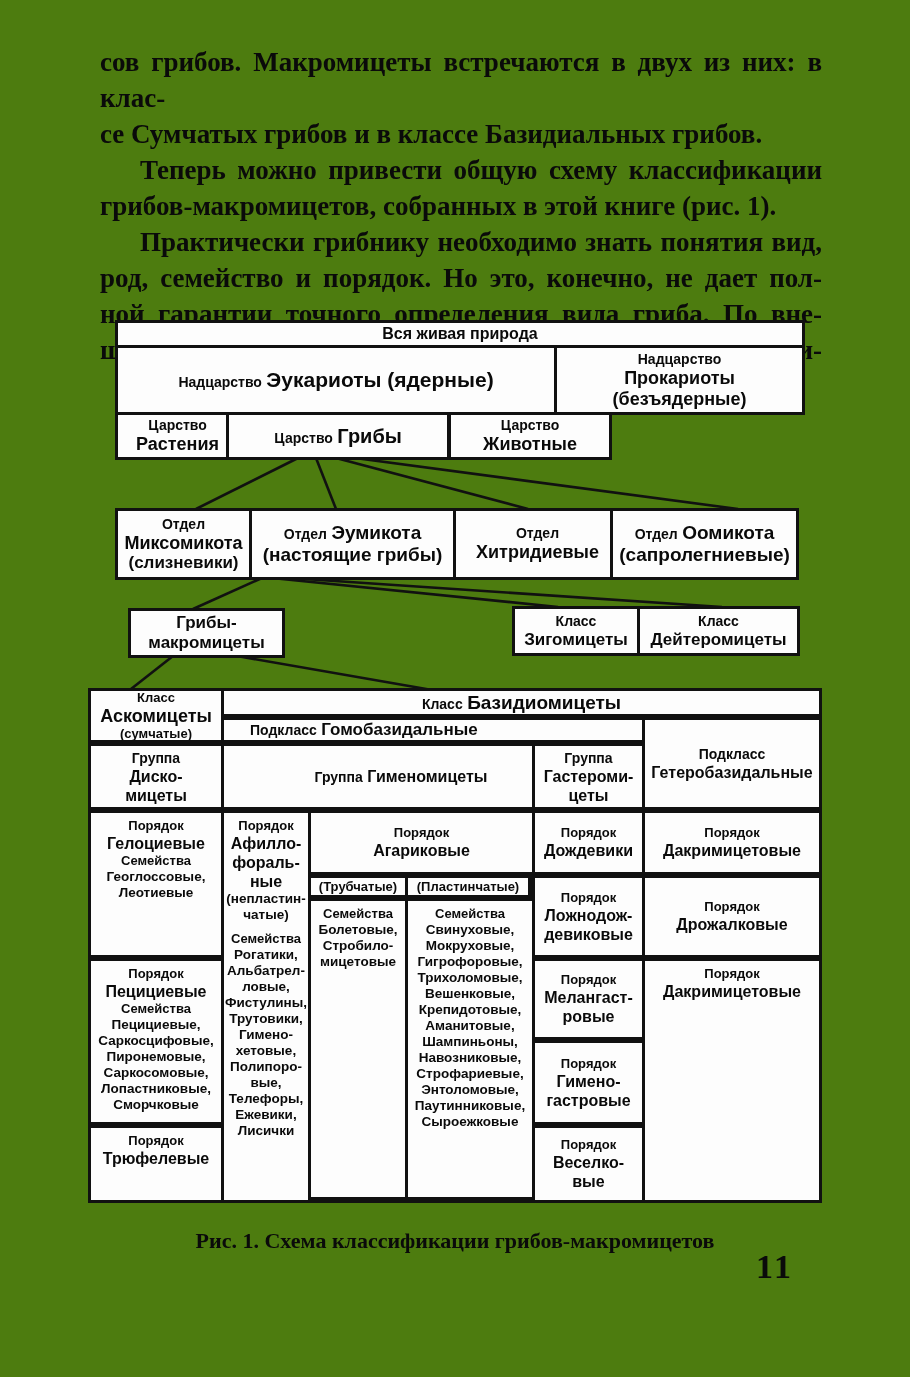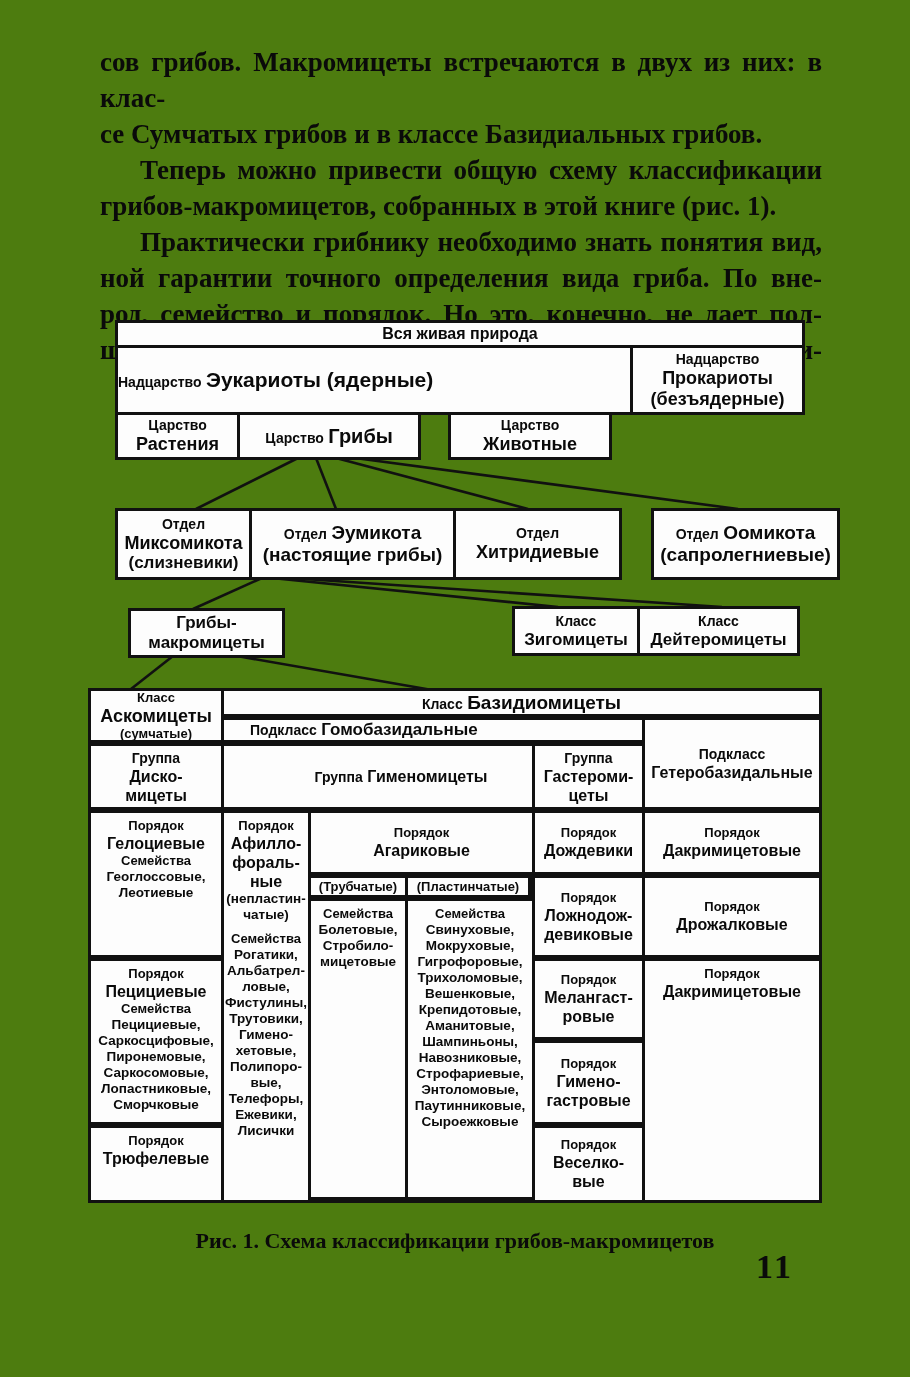--- a/index.html
+++ b/index.html
@@ -11,21 +11,21 @@
   .ln.ind{padding-left:40px;}
   
   .box{position:absolute;box-sizing:border-box;border:3px solid #111;background:#fdfdfd;font-family:"Liberation Sans",sans-serif;font-weight:700;text-align:center;}
   .lbl{font-size:14px;line-height:17px;display:block;}
   .lbl-in{font-size:14px;}
   .nm{font-size:18px;line-height:21px;display:block;}
   .nm-in{font-size:19px;}
   .pre{white-space:pre-line;}
   .toptitle{border-bottom:3px solid #111;font-size:16px;line-height:22px;}
   .toprow{display:flex;height:calc(100% - 25px);}
-  .cellE{width:512px;display:flex;align-items:center;justify-content:flex-start;}
+  .cellE{width:436px;display:flex;align-items:center;justify-content:center;}
   .cellE .nm-in{font-size:21px;}
   .cellP{flex:1;border-left:3px solid #111;display:flex;flex-direction:column;align-items:center;justify-content:center;line-height:20px;}
   .vcenter{display:flex;flex-direction:column;align-items:center;justify-content:center;}
   .svg-lines{position:absolute;left:0;top:0;pointer-events:none;}
   
   .tbl{position:absolute;left:88px;top:688px;width:734px;height:515px;background:#111;font-family:"Liberation Sans",sans-serif;font-weight:700;}
   .cell{position:absolute;box-sizing:border-box;background:#fdfdfd;text-align:center;color:#0a0a0a;overflow:hidden;}
   .cell .sl{font-size:13px;line-height:16px;display:block;}
   .cell .tn{font-size:16px;line-height:19px;display:block;}
   .cell .fam{font-size:13.5px;line-height:16px;display:block;}
@@ -39,22 +39,22 @@
 <body>
 
 <div class="page">
 
   <section class="textblock">
     <div class="ln just">сов грибов. Макромицеты встречаются в двух из них: в клас-</div>
     <div class="ln">се Сумчатых грибов и в классе Базидиальных грибов.</div>
     <div class="ln just ind">Теперь можно привести общую схему классификации</div>
     <div class="ln">грибов-макромицетов, собранных в этой книге (рис. 1).</div>
     <div class="ln just ind">Практически грибнику необходимо знать понятия вид,</div>
+    <div class="ln just">род, семейство и порядок. Но это, конечно, не дает пол-</div>
     <div class="ln just">ной гарантии точного определения вида гриба. По вне-</div>
-    <div class="ln just">род, семейство и порядок. Но это, конечно, не дает пол-</div>
     <div class="ln just">шним признакам определить гриб трудно даже специали-</div>
   </section>
 
   <svg class="svg-lines" width="910" height="1377" viewBox="0 0 910 1377">
     <g stroke="#111" stroke-width="2.6" fill="none">
       <line x1="298" y1="458" x2="196" y2="509"></line>
       <line x1="316" y1="458" x2="336" y2="509"></line>
       <line x1="336" y1="458" x2="528" y2="509"></line>
       <line x1="355" y1="458" x2="738" y2="509"></line>
       <line x1="262" y1="578" x2="193" y2="609"></line>
@@ -77,21 +77,21 @@
         <span class="nm">Прокариоты</span>
         <span class="nm">(безъядерные)</span>
       </div>
     </div>
   </div>
 
   <div class="box vcenter" style="left:115px;top:412px;width:125px;height:48px;">
     <span class="lbl">Царство</span>
     <span class="nm">Растения</span>
   </div>
-  <div class="box vcenter" style="left:237px;top:412px;width:184px;height:48px;">
+  <div class="box vcenter" style="left:226px;top:412px;width:224px;height:48px;">
     <span><span class="lbl-in">Царство</span>
     <span style="font-size:20px;">Грибы</span></span>
   </div>
   <div class="box vcenter" style="left:448px;top:412px;width:164px;height:48px;">
     <span class="lbl">Царство</span>
     <span class="nm">Животные</span>
   </div>
 
   <div class="box vcenter" style="left:115px;top:508px;width:137px;height:72px;">
     <span class="lbl">Отдел</span>
@@ -100,21 +100,21 @@
   </div>
   <div class="box vcenter" style="left:249px;top:508px;width:207px;height:72px;">
     <span><span class="lbl-in">Отдел</span>
     <span class="nm-in">Эумикота</span></span>
     <span class="nm-in">(настоящие грибы)</span>
   </div>
   <div class="box vcenter" style="left:453px;top:508px;width:169px;height:72px;">
     <span class="lbl">Отдел</span>
     <span class="nm">Хитридиевые</span>
   </div>
-  <div class="box vcenter" style="left:651px;top:508px;width:189px;height:72px;">
+  <div class="box vcenter" style="left:610px;top:508px;width:189px;height:72px;">
     <span><span class="lbl-in">Отдел</span>
     <span class="nm-in">Оомикота</span></span>
     <span class="nm-in">(сапролегниевые)</span>
   </div>
 
   <div class="box vcenter" style="left:128px;top:608px;width:157px;height:50px;">
     <span class="pre" style="font-size:17px;line-height:20px;">Грибы-
 макромицеты</span>
   </div>
   <div class="box vcenter" style="left:512px;top:606px;width:128px;height:50px;">

